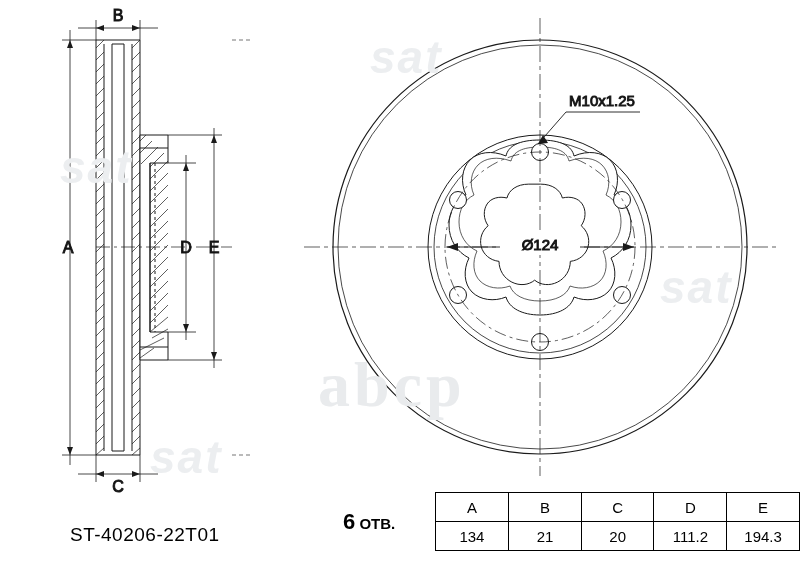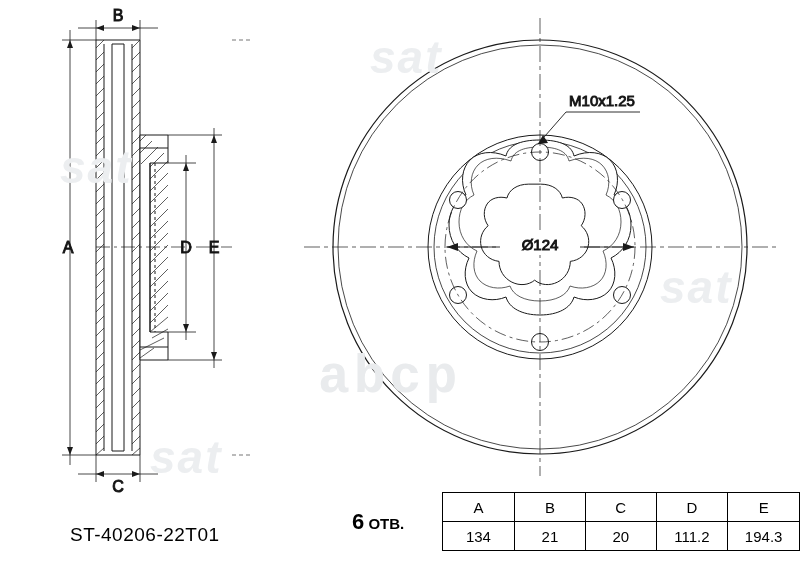--- a/index.html
+++ b/index.html
@@ -32,39 +32,39 @@
     user-select: none;
     pointer-events: none;
   }
   .wm-sat {
     font-size: 46px;
     font-style: italic;
     font-family: "Liberation Sans", sans-serif;
     text-align: center;
   }
   .wm-abcp {
-    font-size: 53px;
-    font-family: Liberation Mono, monospace;
+    font-size: 64px;
+    font-family: Liberation Serif, serif;
     color: #e9ebed;
     letter-spacing: 4px;
   }
   .part-code {
     position: absolute;
     left: 70px;
     top: 524px;
     width: 240px;
     text-align: left;
     font-size: 19px;
     font-weight: normal;
     color: #000;
     letter-spacing: 0.5px;
   }
   table.spec {
     position: absolute;
-    left: 348px;
+    left: 339px;
     top: 492px;
     border-collapse: collapse;
     font-size: 15px;
     color: #000;
   }
   table.spec td, table.spec th {
     border: 1px solid #000;
     text-align: center;
     vertical-align: middle;
     font-weight: normal;

